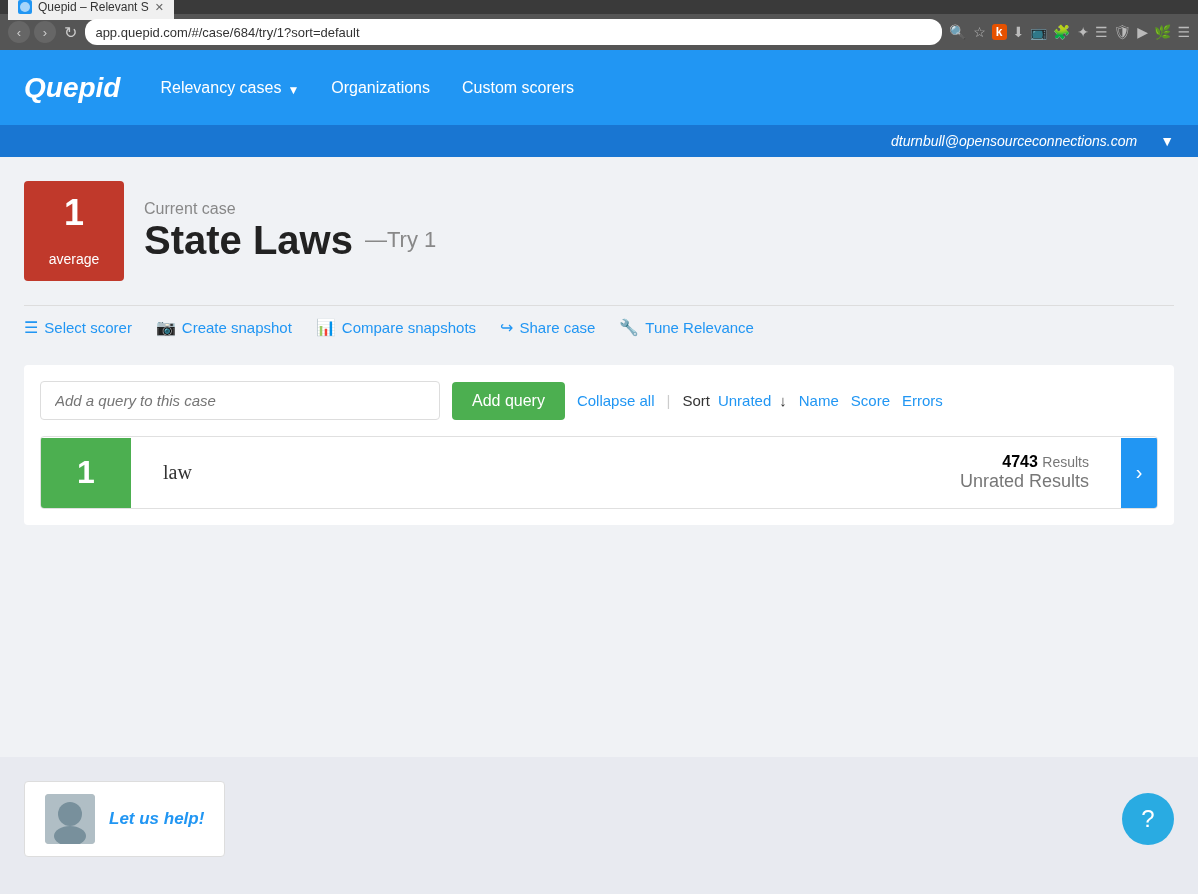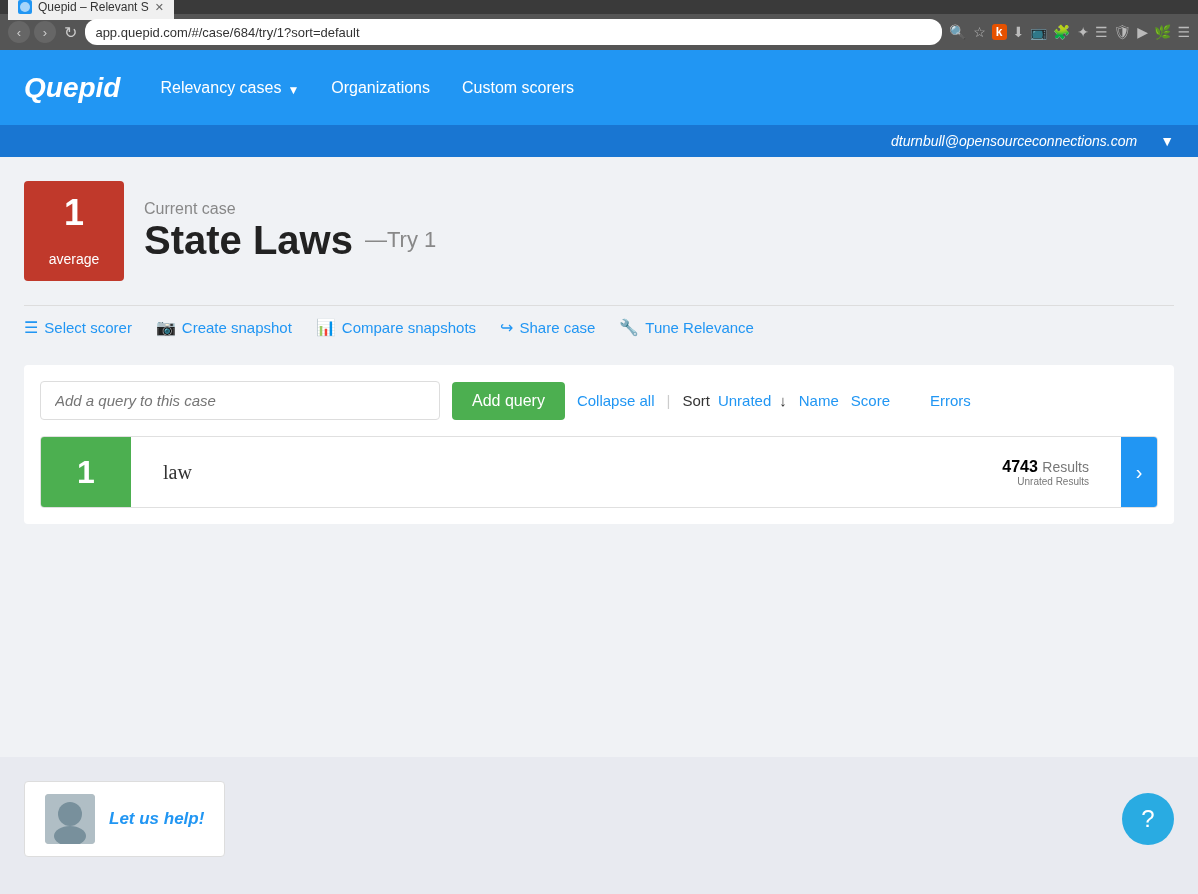--- a/index.html
+++ b/index.html
@@ -239,21 +239,21 @@
     }
     .separator { color: #ccc; }
     .sort-controls {
       display: flex;
       align-items: center;
       gap: 8px;
     }
     .sort-arrow { color: #333; }
     .col-name { color: #2196F3; cursor: pointer; }
     .col-score { color: #2196F3; cursor: pointer; }
-    .col-errors { color: #2196F3; cursor: pointer; margin-left: 28px; }
+    .col-errors { color: #2196F3; cursor: pointer; }
 
     
     .query-row {
       display: flex;
       align-items: center;
       gap: 16px;
       border: 1px solid #e0e0e0;
       border-radius: 4px;
       padding: 0;
       overflow: hidden;
@@ -280,21 +280,21 @@
     .query-results {
       text-align: right;
       padding: 16px;
     }
     .results-label {
       color: #777;
       font-size: 14px;
     }
     .unrated-label {
       color: #777;
-      font-size: 10px;
+      font-size: 18px;
     }
     .query-arrow {
       background: #2196F3;
       color: white;
       width: 36px;
       height: 70px;
       display: flex;
       align-items: center;
       justify-content: center;
       cursor: pointer;

